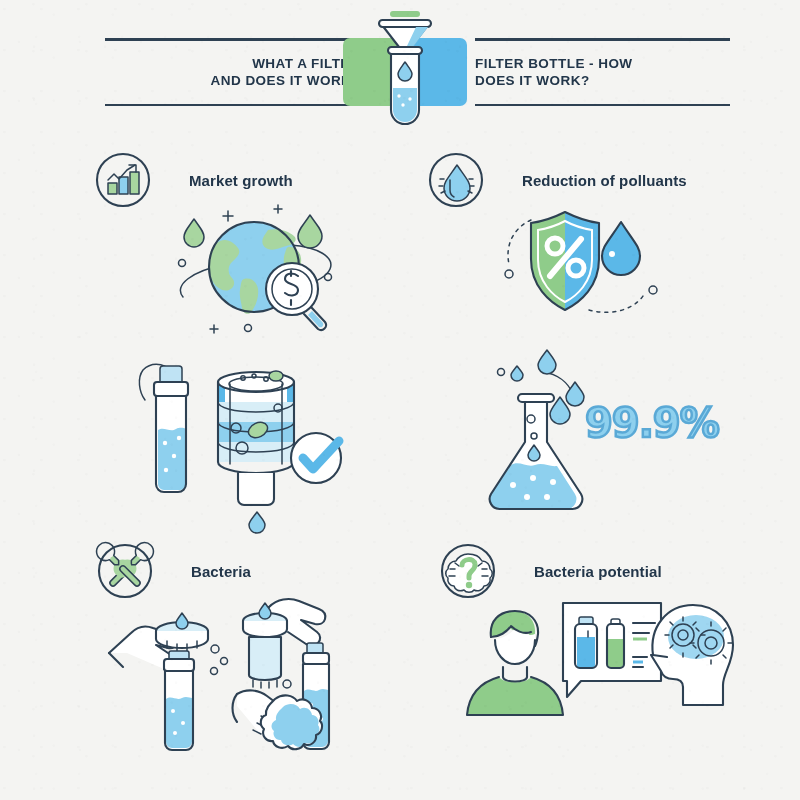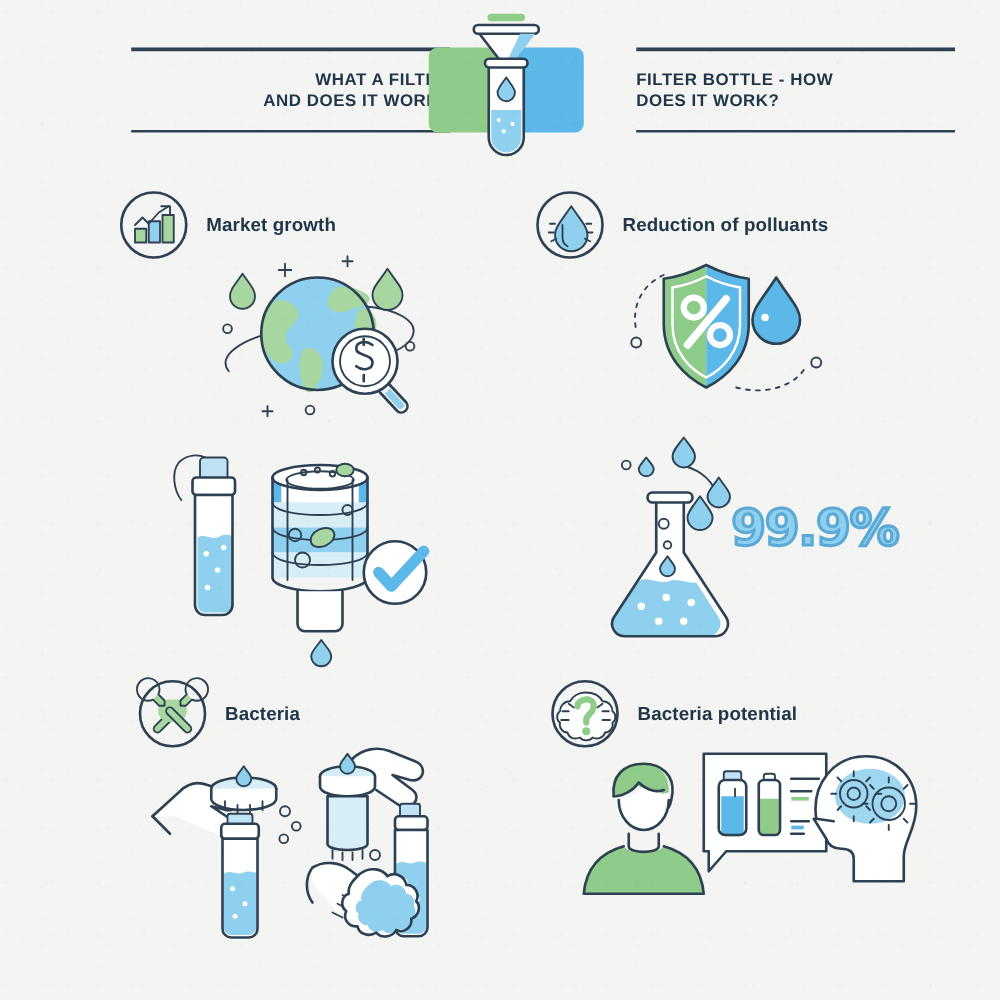--- a/index.html
+++ b/index.html
@@ -20,40 +20,40 @@
       radial-gradient(circle at 84% 55%, rgba(0,0,0,.028) 0 1px, transparent 1.6px),
       radial-gradient(circle at 48% 88%, rgba(0,0,0,.03) 0 1px, transparent 1.6px),
       radial-gradient(circle at 91% 34%, rgba(0,0,0,.025) 0 1px, transparent 1.6px);
     background-size:37px 41px,53px 47px,61px 59px,43px 67px,71px 53px,59px 43px;
   }
 
   
   #header{position:absolute;left:0;top:0;width:800px;height:140px;}
   .hdr-col{position:absolute;top:38px;width:255px;height:68px;}
   .hdr-left{left:105px;}
-  .hdr-right{left:475px;margin-left:34px;}
+  .hdr-right{left:475px;}
   .rule{position:absolute;left:0;right:0;height:2.5px;background:#2e4153;}
   .rule.top{top:0;}
   .rule.bot{bottom:0;}
   .hdr-title{
     position:absolute;left:0;right:0;top:50%;transform:translateY(-50%);
     color:#22364a;font-weight:bold;font-size:13.5px;line-height:17px;
     letter-spacing:.45px;white-space:pre-line;
   }
   .hdr-left .hdr-title{text-align:right;}
   .hdr-right .hdr-title{text-align:left;}
   #hdr-green{position:absolute;left:343px;top:38px;width:62px;height:68px;background:#8fcc8a;border-radius:7px;}
   #hdr-blue{position:absolute;left:405px;top:38px;width:62px;height:68px;background:#5bb8e8;border-radius:7px;}
   #hdr-art{position:absolute;left:355px;top:0px;width:100px;height:130px;}
 
   
   .cell{position:absolute;}
   .cell-head{position:absolute;top:0;left:0;display:flex;align-items:center;gap:14px;}
   .badge{width:56px;height:56px;flex:0 0 56px;}
-  .cell-label{color:#22364a;font-size:15px;font-weight:bold;letter-spacing:.1px;white-space:nowrap;}
+  .cell-label{color:#22364a;font-size:15px;font-weight:bold;letter-spacing:.1px;white-space:nowrap;margin-left:24px;}
   .art{position:absolute;}
 
   svg{display:block;overflow:visible;}
   .ln{fill:none;stroke:#2e4153;stroke-width:2.1;stroke-linecap:round;stroke-linejoin:round;}
   .ln-t{fill:none;stroke:#2e4153;stroke-width:1.5;stroke-linecap:round;stroke-linejoin:round;}
   .wh{fill:#ffffff;}
   .gr{fill:#8fcc8a;}
   .gr2{fill:#a8d6a0;}
   .bl{fill:#5bb8e8;}
   .bl2{fill:#8ed0ee;}
@@ -263,21 +263,21 @@
     <path class="ln-t" d="M49 103 c4 6 6 7 6 10 a6 6 0 0 1 -12 0 c0 -3 2 -4 6 -10z"></path>
     <circle class="dot-w" cx="28" cy="143" r="3"></circle>
     <circle class="dot-w" cx="48" cy="136" r="3"></circle>
     <circle class="dot-w" cx="68" cy="140" r="3"></circle>
     <circle class="dot-w" cx="42" cy="155" r="3"></circle>
     <circle class="dot-w" cx="62" cy="155" r="3"></circle>
   </svg>
 </div>
 <div id="pct">99.9%</div>
 
-<div class="cell" style="left:110px;top:543px;width:330px;height:220px;">
+<div class="cell" style="left:97px;top:543px;width:330px;height:220px;">
   <div class="cell-head">
     <div class="badge">
       <svg width="56" height="56" viewBox="0 0 56 56">
         <circle cx="28" cy="28" r="26" class="ln" fill="#ffffff"></circle>
         <g transform="rotate(45 28 28)">
           <path class="gr2" d="M25 9 v7 l3 3 3 -3 v-7 a9 9 0 0 0 -6 0z"></path>
           <path class="gr2" d="M25 16 a9 9 0 1 0 6 0 z"></path>
           <rect x="25" y="22" width="6" height="26" rx="3" class="gr2"></rect>
           <path class="ln-t" d="M25 9 v7 l3 3 3 -3 v-7 a9 9 0 1 0 -6 0z"></path>
           <rect x="25" y="22" width="6" height="26" rx="3" class="ln-t"></rect>

